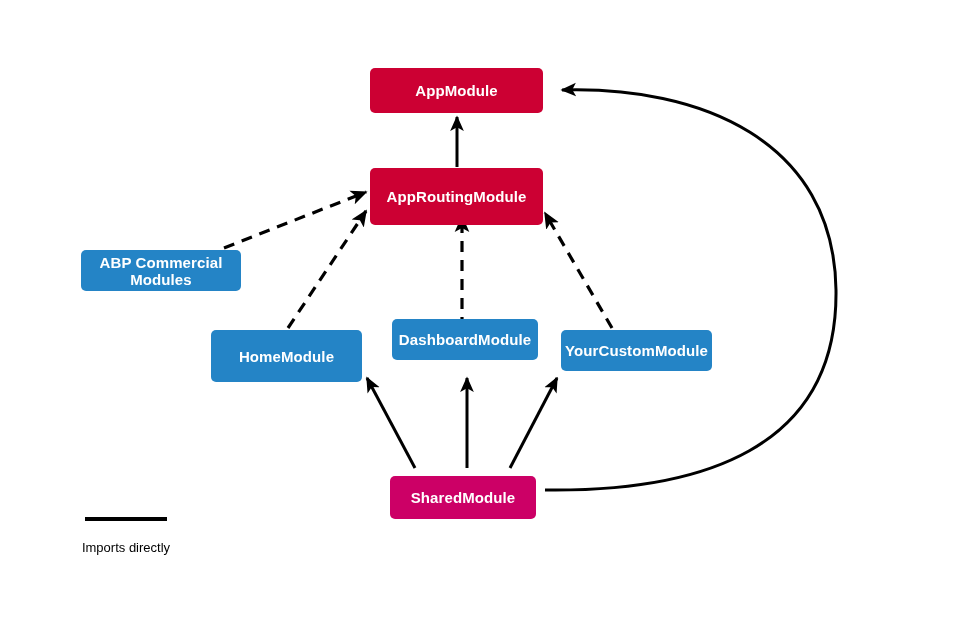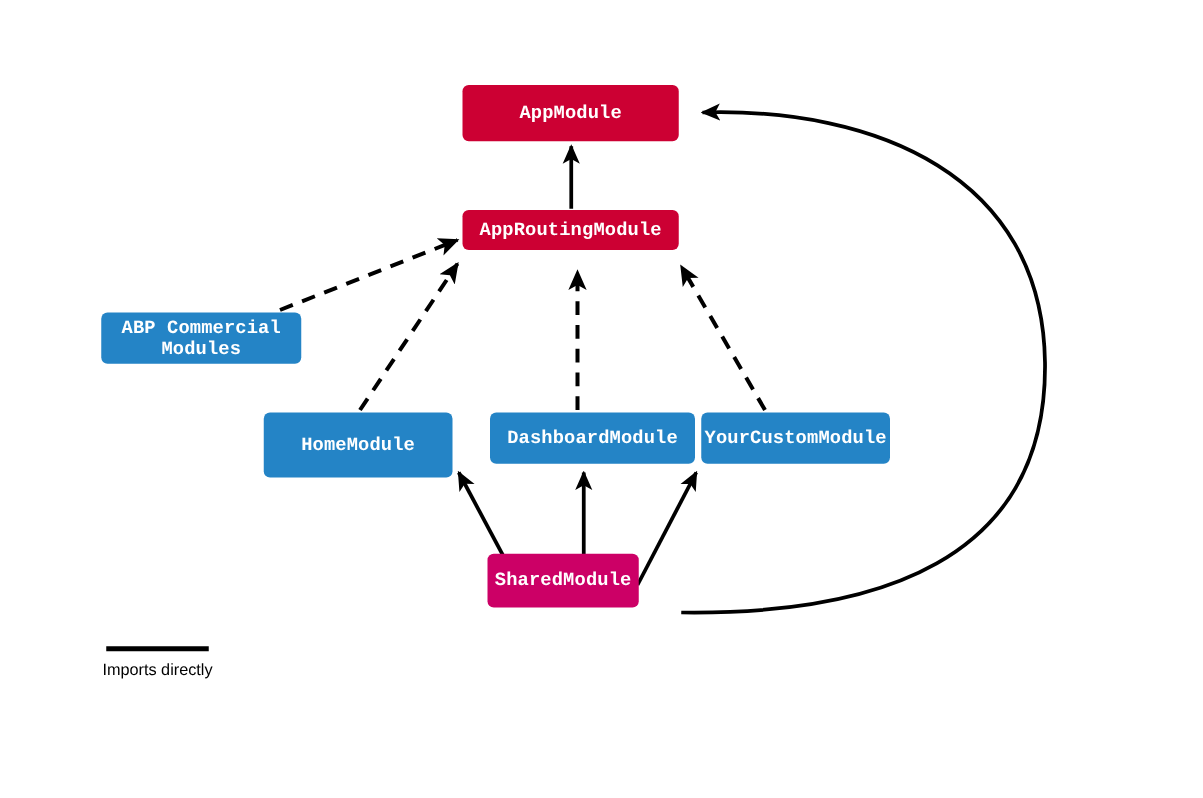--- a/index.html
+++ b/index.html
@@ -27,21 +27,21 @@
     width: 962px;
     height: 638px;
   }
   .node {
     position: absolute;
     display: flex;
     align-items: center;
     justify-content: center;
     border-radius: 5px;
     color: #ffffff;
-    font-family: Liberation Mono, monospace;
+    font-family: Liberation Sans, sans-serif;
     font-weight: bold;
     font-size: 15px;
     letter-spacing: 0.1px;
     text-align: center;
     box-sizing: border-box;
     user-select: none;
   }
   .node-red   { background: #cc0033; }
   .node-pink  { background: #cc0066; }
   .node-blue  { background: #2484c6; }
@@ -69,21 +69,21 @@
     background: #000000;
   }
   .legend-swatch.dashed-line {
     background: repeating-linear-gradient(
       to right,
       #000000 0px, #000000 11px,
       rgba(0,0,0,0) 11px, rgba(0,0,0,0) 19px
     );
   }
   .legend-label {
-    margin-top: 7px;
+    margin-top: 19px;
     font-family: "Liberation Sans", sans-serif;
     font-size: 13px;
     font-weight: normal;
     color: #000000;
     text-align: center;
     white-space: nowrap;
   }
 </style>
 </head>
 <body>
@@ -113,41 +113,41 @@
 
     <line x1="462" y1="328" x2="462" y2="217" stroke="#000000" stroke-width="3.2" stroke-dasharray="11 8" marker-end="url(#arrowhead)"></line>
 
     <line x1="612" y1="328" x2="545" y2="213" stroke="#000000" stroke-width="3.2" stroke-dasharray="11 8" marker-end="url(#arrowhead)"></line>
   </svg>
 
   <div class="node node-red" style="left:370px; top:68px; width:173px; height:45px;">
     <span>AppModule</span>
   </div>
 
-  <div class="node node-red" style="left:370px; top:168px; width:173px; height:32px;">
+  <div class="node node-red" style="left:370px; top:168px; width:173px; height:57px;">
     <span>AppRoutingModule</span>
   </div>
 
   <div class="node node-blue" style="left:81px; top:250px; width:160px; height:41px;">
     <span>ABP Commercial Modules</span>
   </div>
 
   <div class="node node-blue" style="left:211px; top:330px; width:151px; height:52px;">
     <span>HomeModule</span>
   </div>
 
-  <div class="node node-blue" style="left:392px; top:330px; width:164px; height:41px;">
+  <div class="node node-blue" style="left:392px; top:319px; width:146px; height:41px;">
     <span>DashboardModule</span>
   </div>
 
   <div class="node node-blue" style="left:561px; top:330px; width:151px; height:41px;">
     <span>YourCustomModule</span>
   </div>
 
-  <div class="node node-pink" style="left:390px; top:443px; width:121px; height:43px;">
+  <div class="node node-pink" style="left:390px; top:476px; width:146px; height:43px;">
     <span>SharedModule</span>
   </div>
 
   <div id="legend">
     <div class="legend-item solid">
       <div class="legend-swatch solid-line"></div>
       <div class="legend-label">Imports directly</div>
     </div>
   </div>
 

